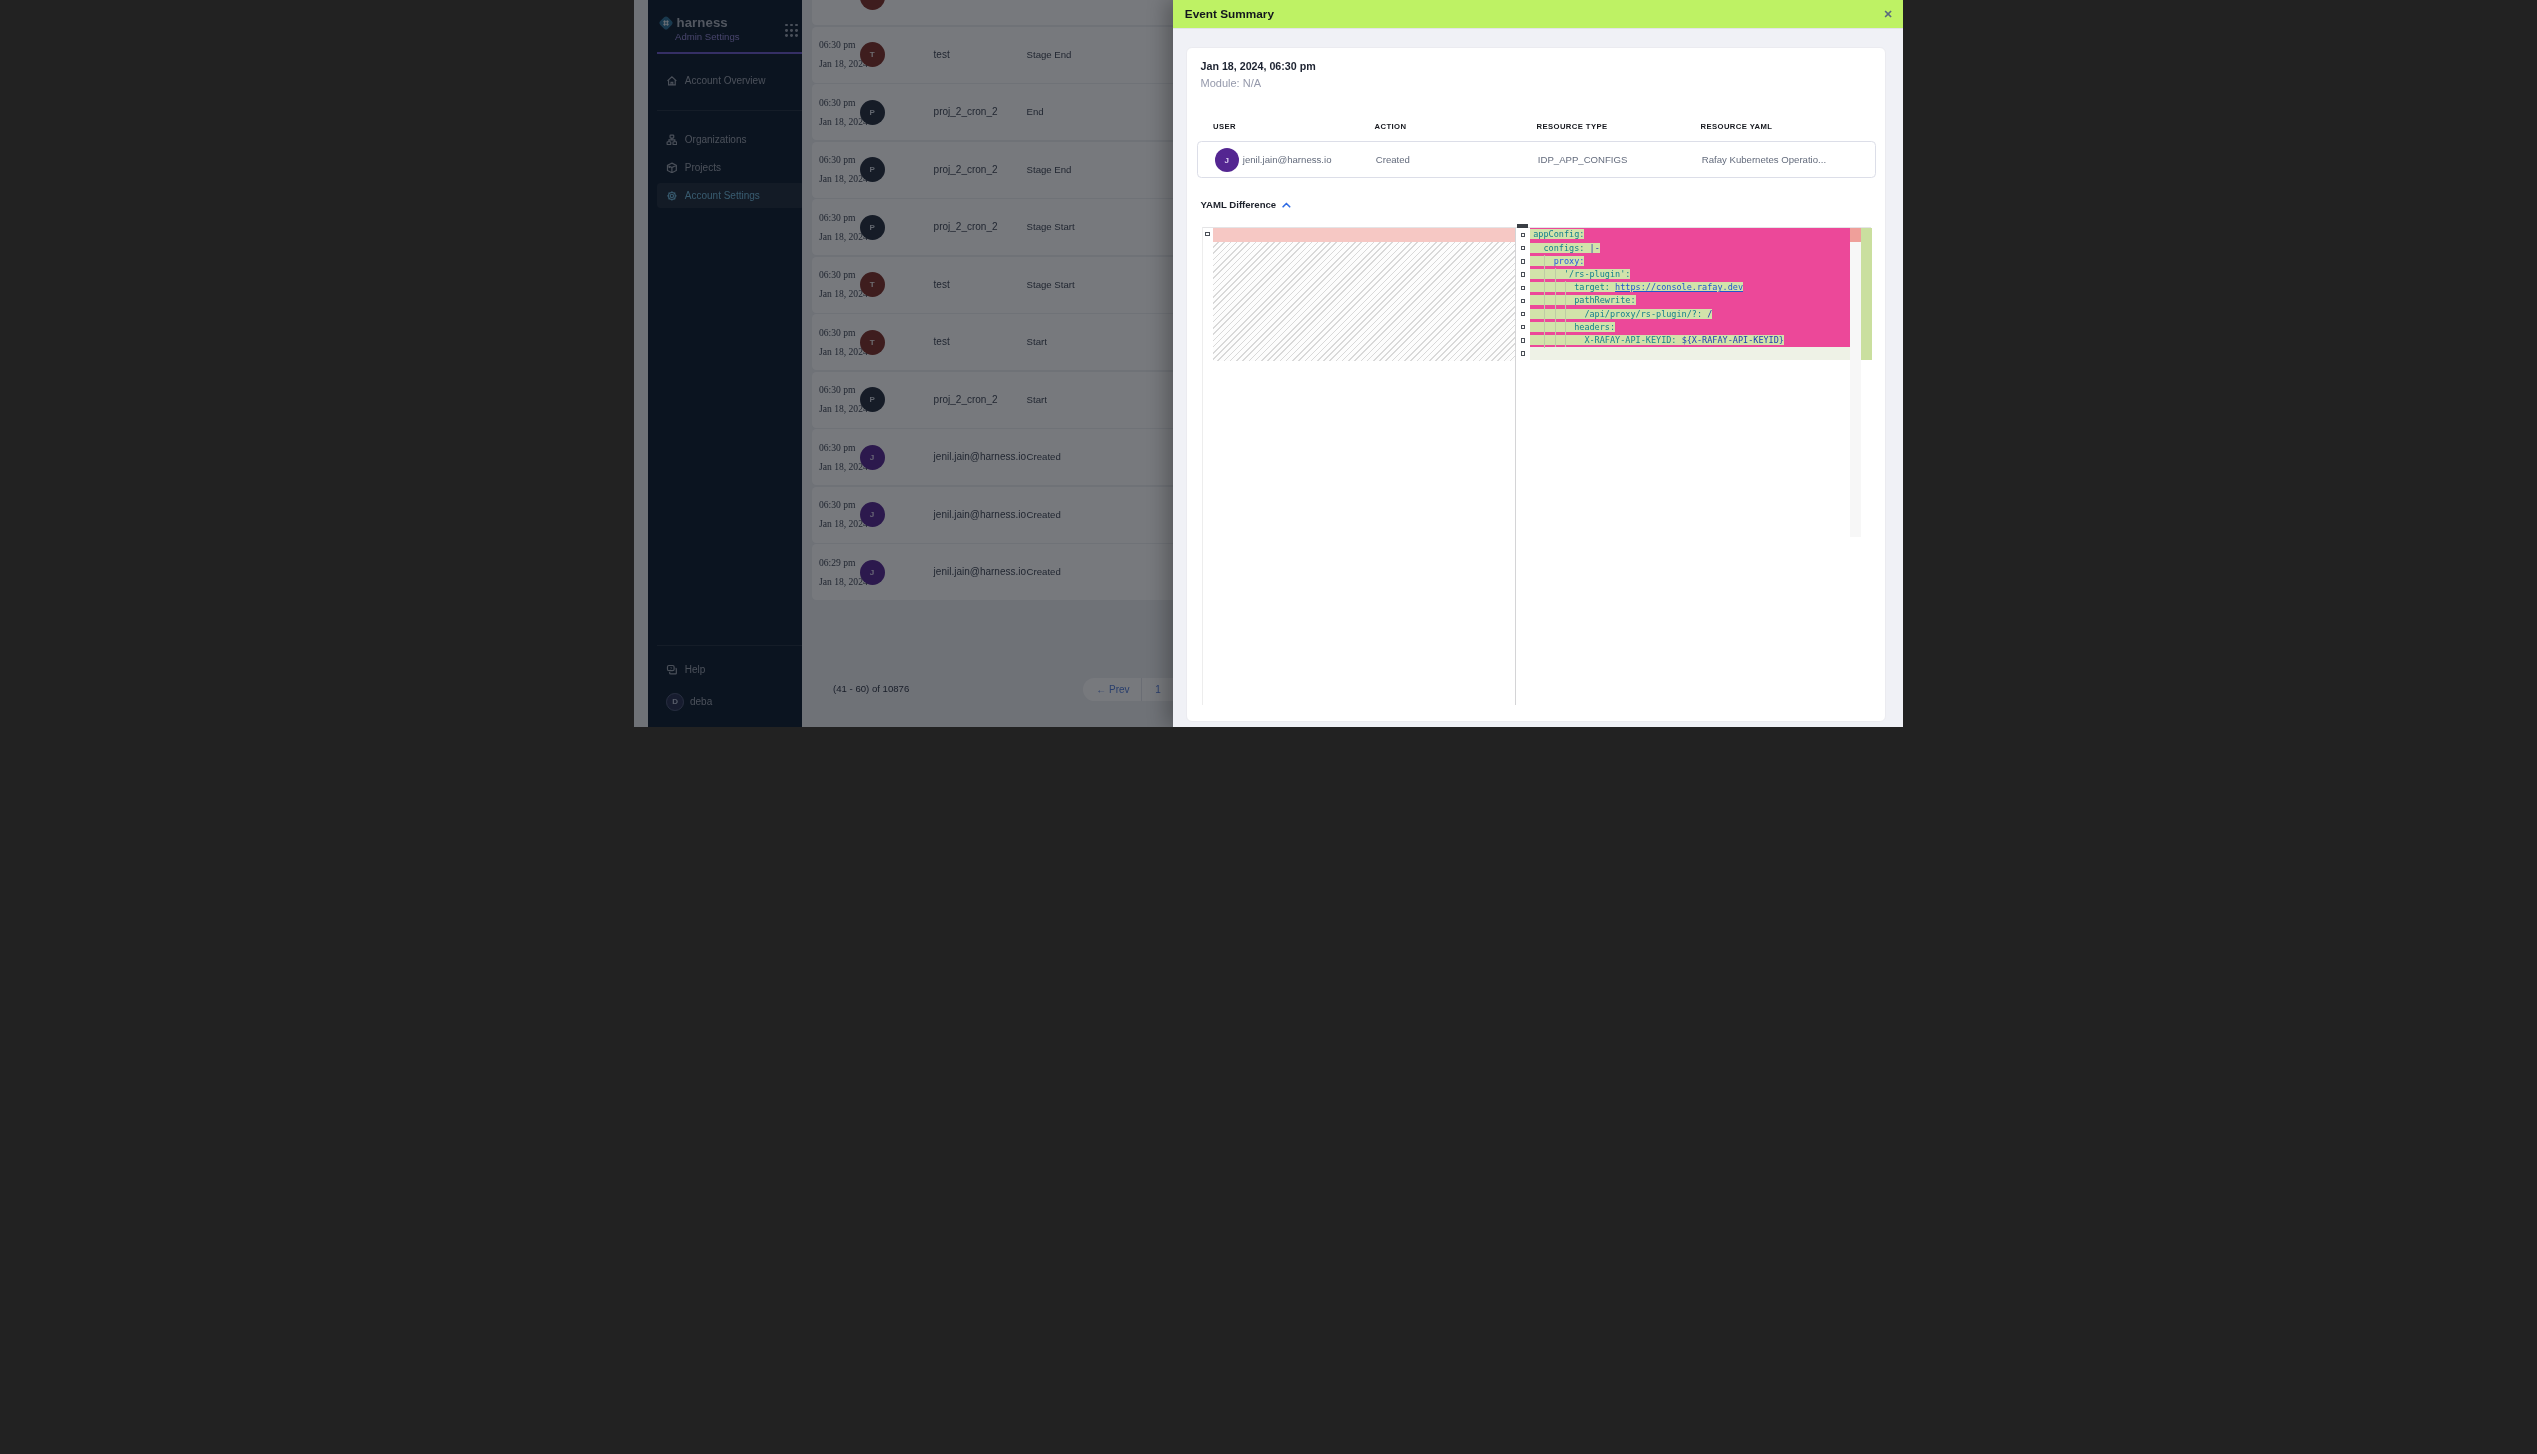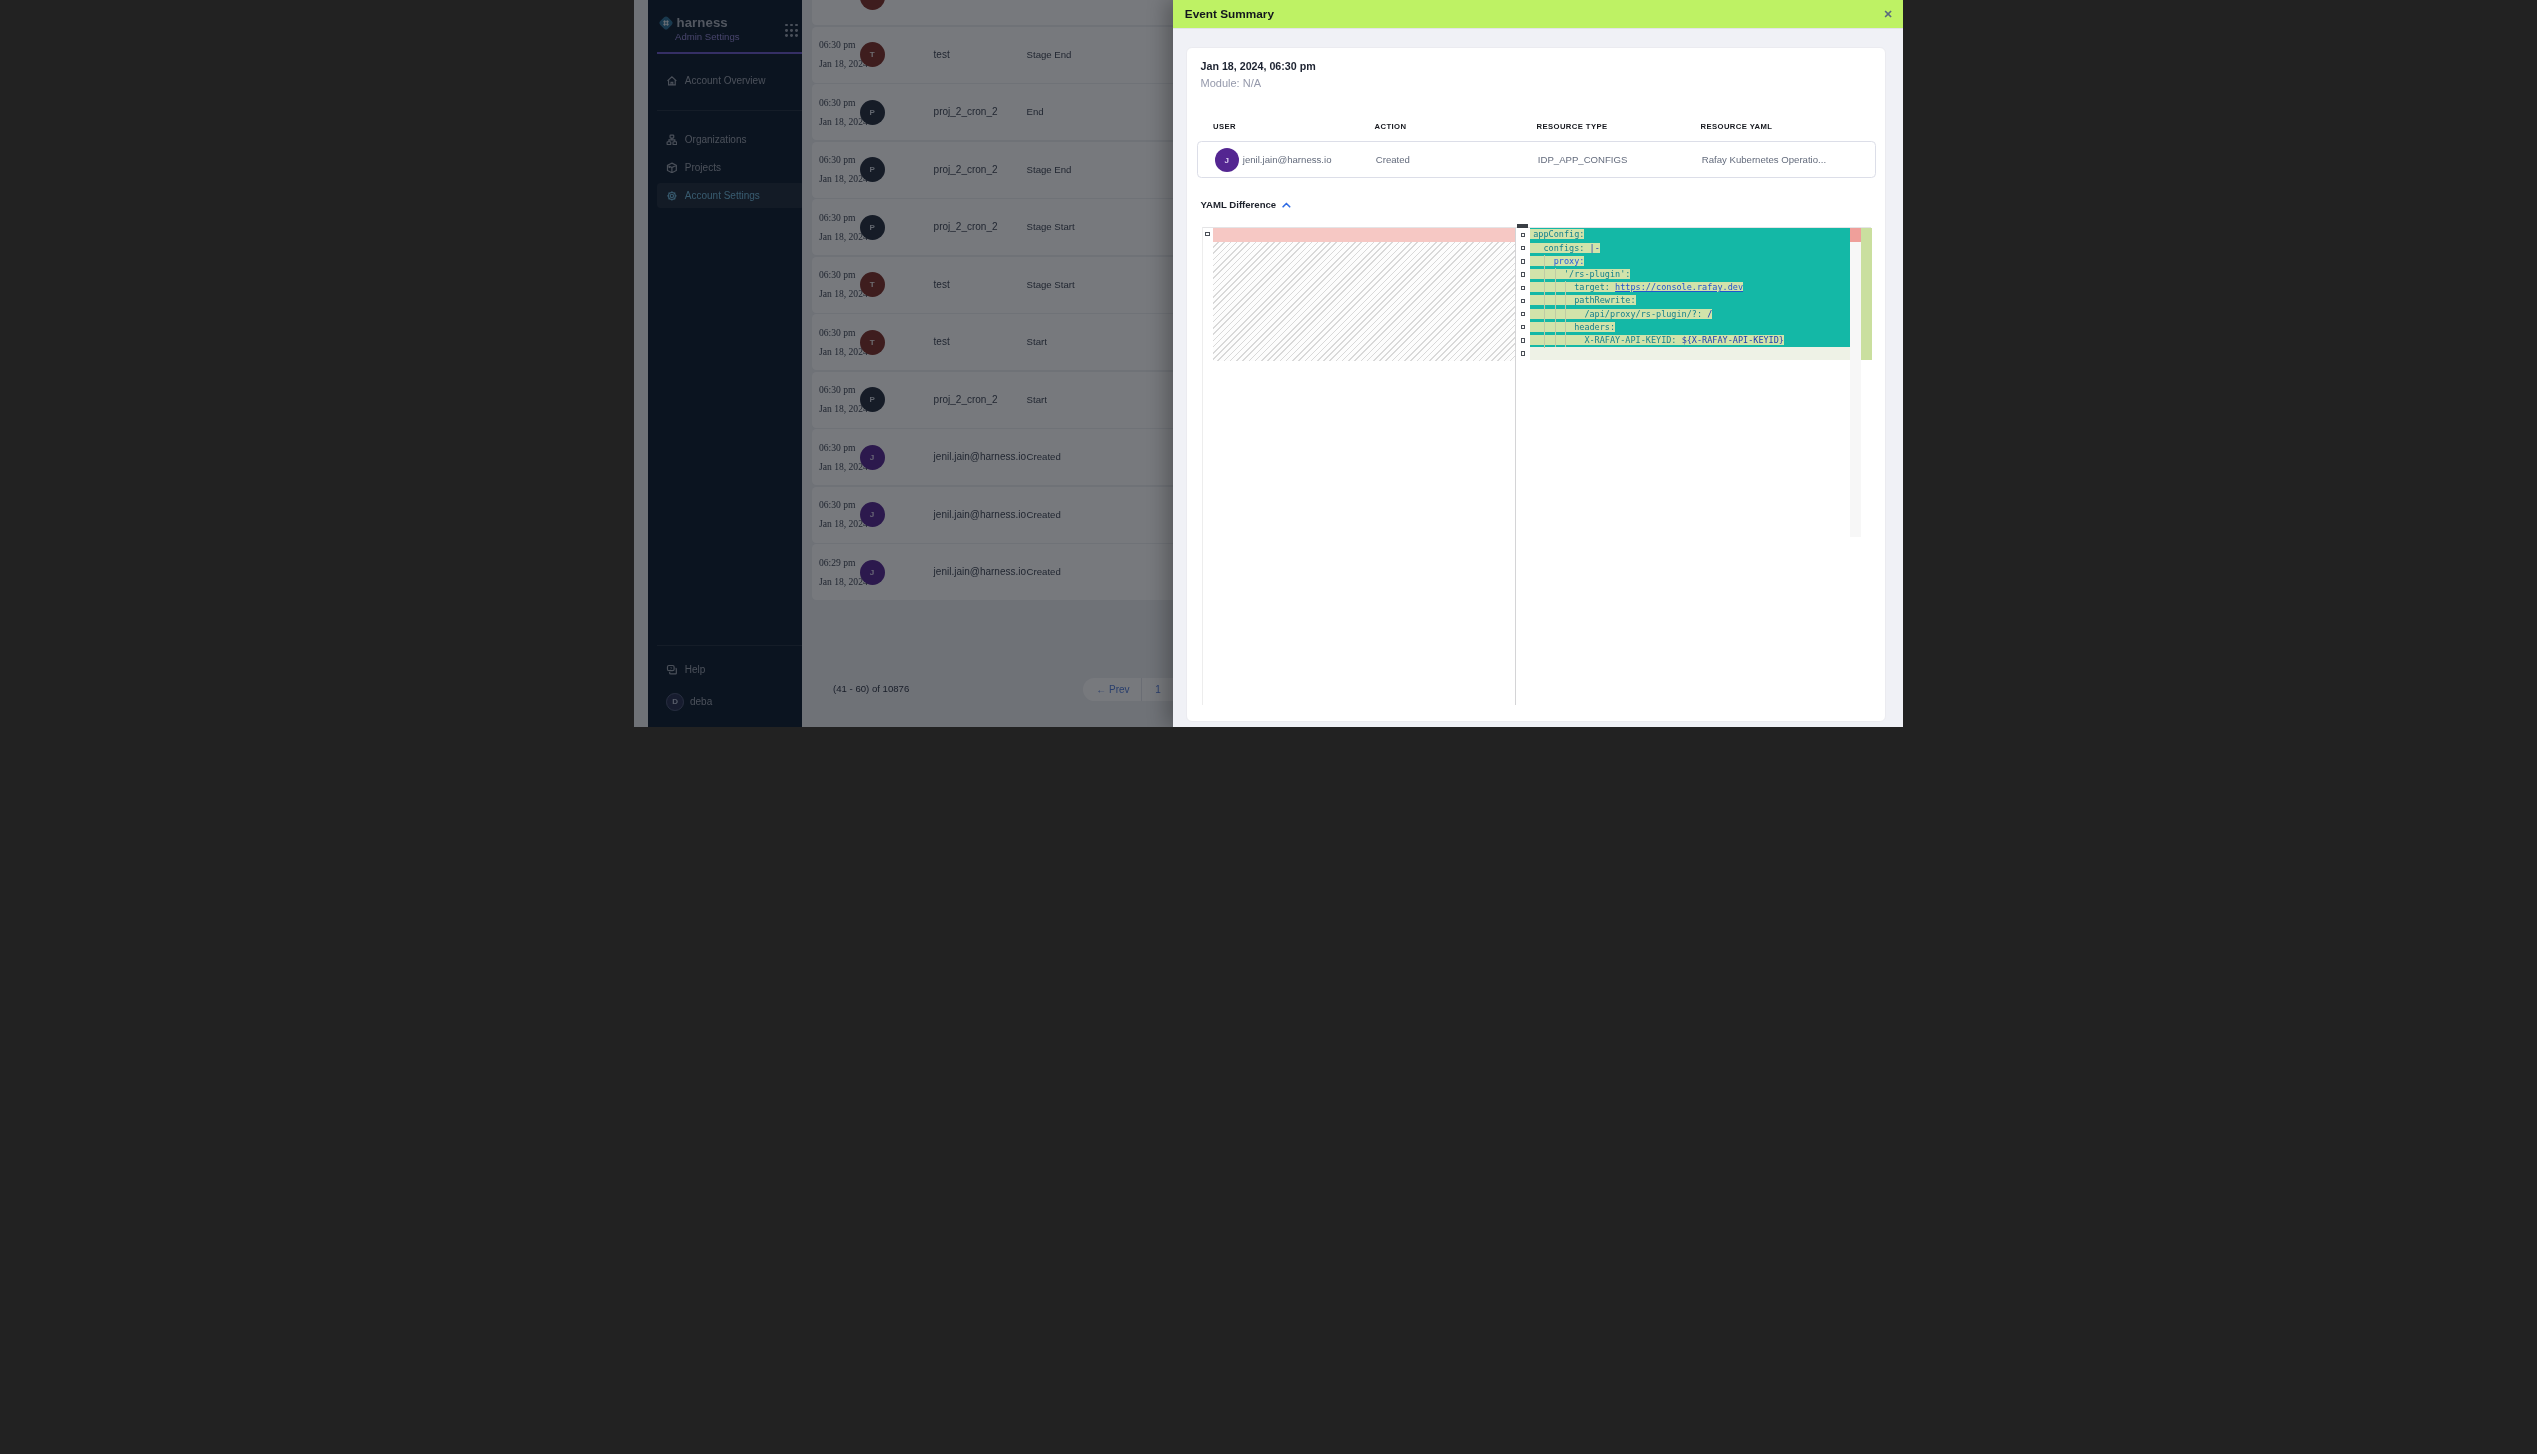--- a/index.html
+++ b/index.html
@@ -72,21 +72,21 @@
   .pink-row { position:absolute; left:10.3px; top:0; right:0; height:13.2px; background:#f6c8c4; }
   .hatch { position:absolute; left:10.3px; top:13.2px; right:0; height:119px;
       background:repeating-linear-gradient(135deg,#fdfdfd 0,#fdfdfd 3.3px,#d9d9d9 3.3px,#d9d9d9 4.4px); }
   .gsq { width:4.4px; height:4.4px; border:0.7px solid #4a4f57; background:#fff; }
   .dleft .gsq { position:absolute; left:2.2px; top:3.7px; }
   .drag-handle { position:absolute; left:314px; top:-4.4px; width:11px; height:4.4px; background:#3a3f45; }
   .dright { position:absolute; left:314px; top:0; right:0; height:100%; }
   .rgutter { position:absolute; left:0; top:0; width:12.5px; }
   .rgutter .cell { height:13.2px; display:flex; align-items:center; justify-content:center; }
   .codearea { position:absolute; left:12.5px; top:0; width:321px; }
-  .code-line { height:13.2px; line-height:13.2px; background:#14b8a6; font-family:"DejaVu Sans Mono", monospace; font-size:8.5px; white-space:pre; }
+  .code-line { height:13.2px; line-height:13.2px; background:#ec4899; font-family:"DejaVu Sans Mono", monospace; font-size:8.5px; white-space:pre; }
   .code-line.empty { background:#eef2e6; }
   .code-line .hl { background:#d2e3aa; padding-left:3.7px; }
   .seg.k { color:#15808d; } .seg.v { color:#1d3db0; } .seg.b { color:#2459e0; }
   .seg.u { color:#2356cc; text-decoration:underline; }
   .iguide { position:absolute; width:0.7px; background:#bfcba4; }
   .scroll-track { position:absolute; left:333px; top:0; width:11px; height:309px; background:#f7f7f7; }
   .red-marker { position:absolute; left:0; top:0; width:11px; height:14px; background:#ef9f9a; }
   .green-ruler { position:absolute; left:344px; top:0; width:11px; height:132px; background:#cadf9f; }
 </style>
 </head>

